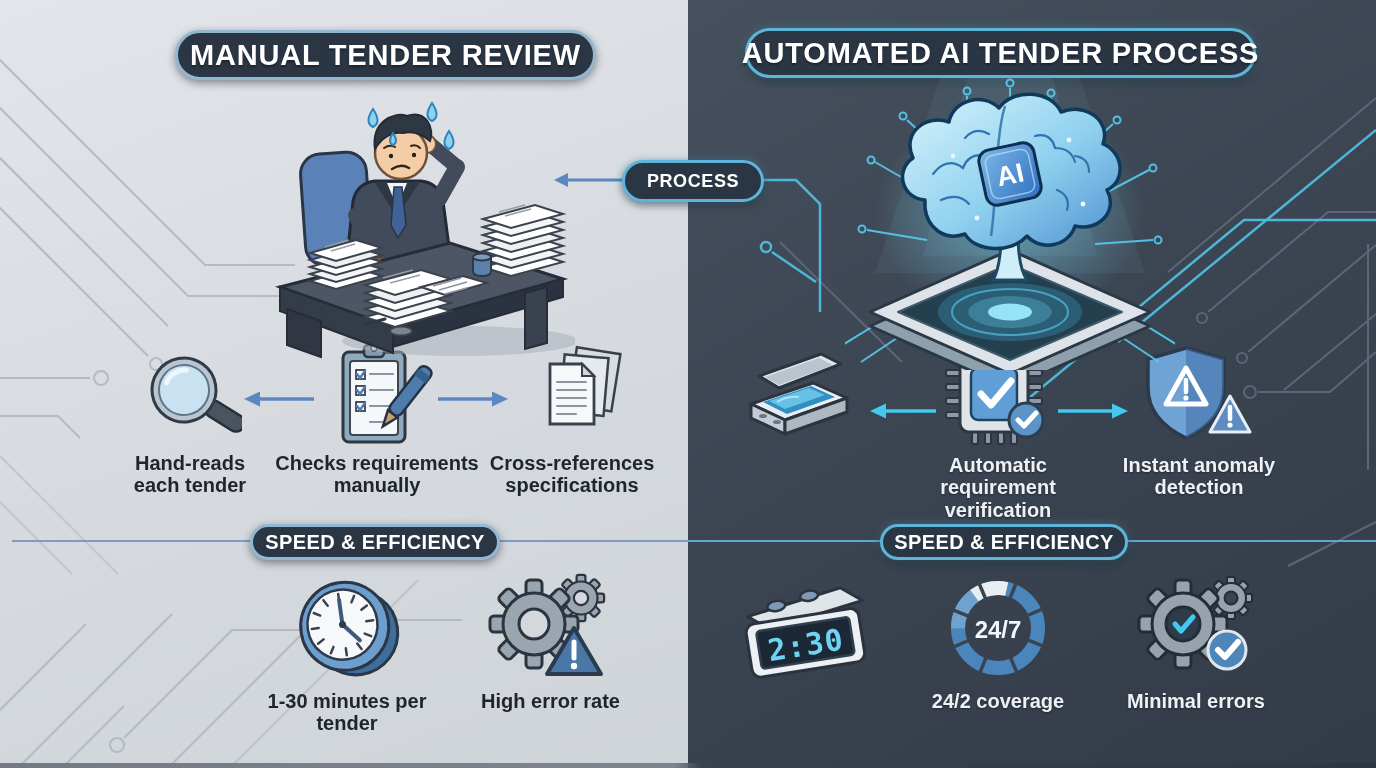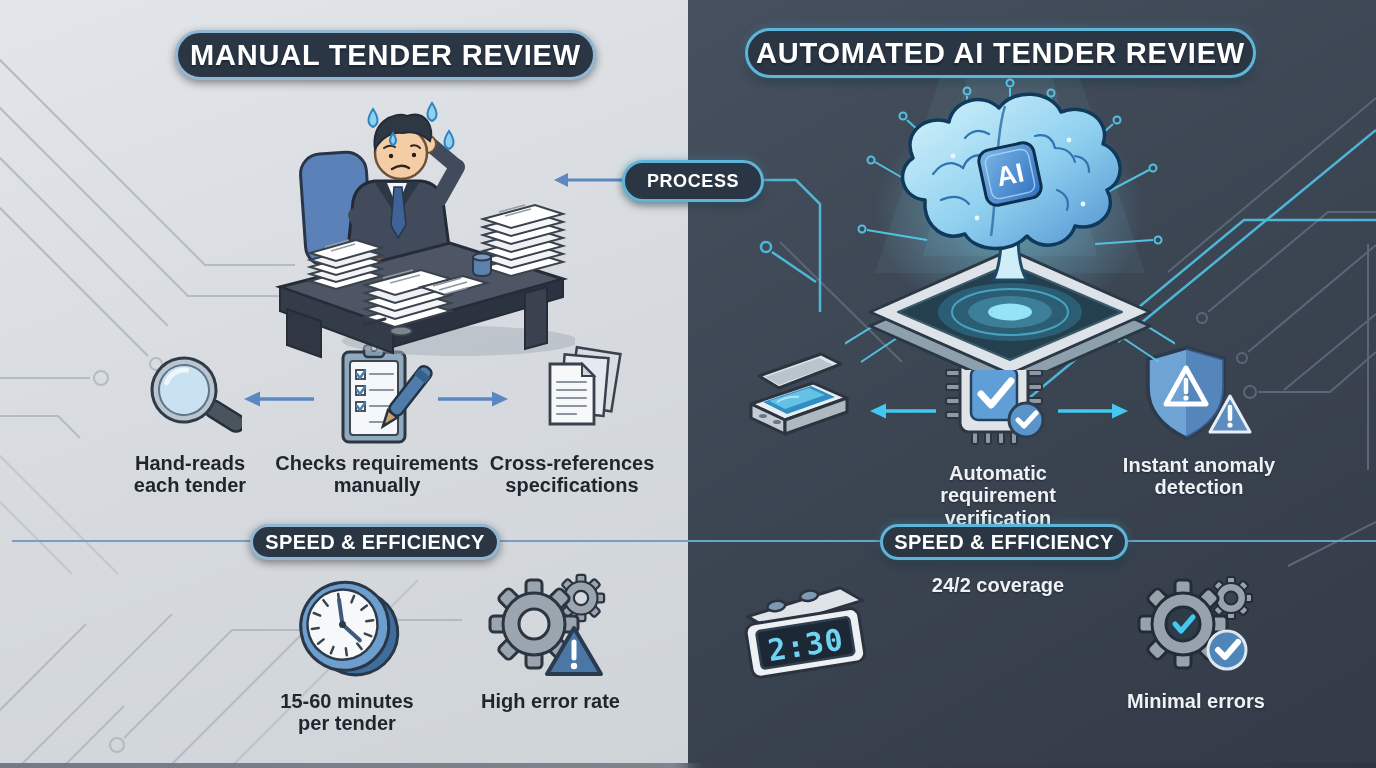--- a/index.html
+++ b/index.html
@@ -269,21 +269,21 @@
               <line x1="58" y1="21" x2="58" y2="28" transform="rotate(270 58 52)"></line>
               <line x1="58" y1="21" x2="58" y2="28" transform="rotate(300 58 52)"></line>
               <line x1="58" y1="21" x2="58" y2="28" transform="rotate(330 58 52)"></line>
             </g>
             <line x1="58" y1="52" x2="58" y2="27" stroke="#3d5a7d" stroke-width="4" stroke-linecap="round"></line>
             <line x1="58" y1="52" x2="73" y2="70" stroke="#3d5a7d" stroke-width="4" stroke-linecap="round"></line>
             <circle cx="58" cy="52" r="3.5" fill="#2e3a49"></circle>
           </g>
         </svg>
       </div>
-      <div class="plabel dark" style="max-width:160px;">15-60 minutes per tender</div>
+      <div class="plabel dark" style="max-width:160px;">1-30 minutes per tender</div>
     </div>
 
     <div class="item" style="left:448px;top:570px;width:205px;">
       <div class="icon-wrap" style="height:116px;">
         <svg width="134" height="114" viewBox="0 0 134 114">
           <g transform="translate(97,26) scale(.55)">
             <g fill="#9aa5b0" stroke="#2c3440" stroke-width="4">
               <rect x="-8" y="-42" width="16" height="18" rx="4"></rect>
               <rect x="-8" y="-42" width="16" height="18" rx="4" transform="rotate(45)"></rect>
               <rect x="-8" y="-42" width="16" height="18" rx="4" transform="rotate(90)"></rect>
@@ -339,21 +339,21 @@
       <g stroke="#4fc3e8" stroke-width="2.5" fill="none" opacity=".9">
         <path d="M430,342 L688,130"></path>
         <path d="M300,432 L556,220 H688"></path>
         <path d="M62,180 H108 L132,204 V312"></path>
         <circle cx="78" cy="247" r="5"></circle>
           <path d="M84,252 L128,282"></path>
       </g>
     </svg>
 
     <div class="badge cyan-edge title-badge" style="left:57px;top:28px;width:505px;">
-      <span class="inner">AUTOMATED AI TENDER REVIEW</span>
+      <span class="inner">AUTOMATED AI TENDER PROCESS</span>
     </div>
 
     <svg class="illus" style="left:157px;top:78px;width:330px;height:292px;" viewBox="0 0 330 292">
       <defs>
         <radialGradient id="glowG" cx="50%" cy="50%" r="50%">
           <stop offset="0%" stop-color="#7fe3ff" stop-opacity=".5"></stop>
           <stop offset="100%" stop-color="#7fe3ff" stop-opacity="0"></stop>
         </radialGradient>
         <linearGradient id="brainG" x1="0" y1="0" x2="1" y2="1">
           <stop offset="0%" stop-color="#d8f5fc"></stop>
@@ -437,21 +437,21 @@
           <polygon points="28,55 68,42 84,49 44,63" fill="#6fcbea" opacity=".85"></polygon>
           <path d="M36,56 q10,-6 22,-5" stroke="#bdeefc" stroke-width="2" fill="none" opacity=".8"></path>
           <polygon points="10,58 44,74 44,88 10,72" fill="#c3ccd4" stroke="#2c3440" stroke-width="3" stroke-linejoin="round"></polygon>
           <polygon points="44,74 106,52 106,66 44,88" fill="#aeb8c1" stroke="#2c3440" stroke-width="3" stroke-linejoin="round"></polygon>
           <ellipse cx="22" cy="70" rx="4" ry="2" fill="#6b7682"></ellipse>
             <ellipse cx="36" cy="76" rx="4" ry="2" fill="#6b7682"></ellipse>
         </svg>
       </div>
     </div>
 
-    <div class="item" style="left:200px;top:342px;width:220px;gap:8px;">
+    <div class="item" style="left:200px;top:342px;width:220px;">
       <div class="icon-wrap" style="height:108px;">
         <svg width="112" height="108" viewBox="0 0 112 108">
           <g fill="#8e99a5" stroke="#2c3440" stroke-width="2">
             <rect x="4" y="28" width="15" height="6" rx="2"></rect>
               <rect x="4" y="42" width="15" height="6" rx="2"></rect>
             <rect x="4" y="56" width="15" height="6" rx="2"></rect>
               <rect x="4" y="70" width="15" height="6" rx="2"></rect>
             <rect x="85" y="28" width="15" height="6" rx="2"></rect>
               <rect x="85" y="42" width="15" height="6" rx="2"></rect>
             <rect x="85" y="56" width="15" height="6" rx="2"></rect>
@@ -517,20 +517,38 @@
             <rect x="28" y="52" width="94" height="38" rx="4" fill="#1d2836" stroke="#31404f" stroke-width="2.5"></rect>
             <text x="75" y="73" text-anchor="middle" dominant-baseline="central" font-family="DejaVu Sans Mono, monospace" font-size="30" font-weight="bold" fill="#6fd3f2" letter-spacing="1">2:30</text>
             <ellipse cx="52" cy="30" rx="9" ry="5" fill="#7e99b4" stroke="#2b3340" stroke-width="2.5"></ellipse>
             <ellipse cx="86" cy="25" rx="9" ry="5" fill="#7e99b4" stroke="#2b3340" stroke-width="2.5"></ellipse>
           </g>
         </svg>
       </div>
     </div>
 
     <div class="item" style="left:215px;top:570px;width:190px;">
+      <div class="icon-wrap" style="height:116px;">
+        <svg width="116" height="114" viewBox="0 0 116 114">
+          <circle cx="58" cy="56" r="40" fill="none" stroke="#4a86bc" stroke-width="14"></circle>
+          <circle cx="58" cy="56" r="40" fill="none" stroke="#6fa3cf" stroke-width="14" stroke-dasharray="62 190" stroke-dashoffset="-125"></circle>
+          <circle cx="58" cy="56" r="40" fill="none" stroke="#e9eef2" stroke-width="14" stroke-dasharray="34 217" stroke-dashoffset="88"></circle>
+          <g stroke="#3a4350" stroke-width="3.5">
+            <line x1="58" y1="6" x2="58" y2="24" transform="rotate(22 58 56)"></line>
+            <line x1="58" y1="6" x2="58" y2="24" transform="rotate(67 58 56)"></line>
+            <line x1="58" y1="6" x2="58" y2="24" transform="rotate(112 58 56)"></line>
+            <line x1="58" y1="6" x2="58" y2="24" transform="rotate(157 58 56)"></line>
+            <line x1="58" y1="6" x2="58" y2="24" transform="rotate(202 58 56)"></line>
+            <line x1="58" y1="6" x2="58" y2="24" transform="rotate(247 58 56)"></line>
+            <line x1="58" y1="6" x2="58" y2="24" transform="rotate(292 58 56)"></line>
+            <line x1="58" y1="6" x2="58" y2="24" transform="rotate(337 58 56)"></line>
+          </g>
+          <text x="58" y="57" text-anchor="middle" dominant-baseline="central" font-family="Liberation Sans, sans-serif" font-size="24" font-weight="bold" fill="#f2f6f9">24/7</text>
+        </svg>
+      </div>
       <div class="plabel light" style="max-width:180px;">24/2 coverage</div>
     </div>
 
     <div class="item" style="left:413px;top:570px;width:190px;">
       <div class="icon-wrap" style="height:116px;">
         <svg width="134" height="114" viewBox="0 0 134 114">
           <g transform="translate(102,26) scale(.5)">
             <g fill="#97a2ad" stroke="#242c36" stroke-width="4">
               <rect x="-8" y="-42" width="16" height="18" rx="4"></rect>
               <rect x="-8" y="-42" width="16" height="18" rx="4" transform="rotate(45)"></rect>

